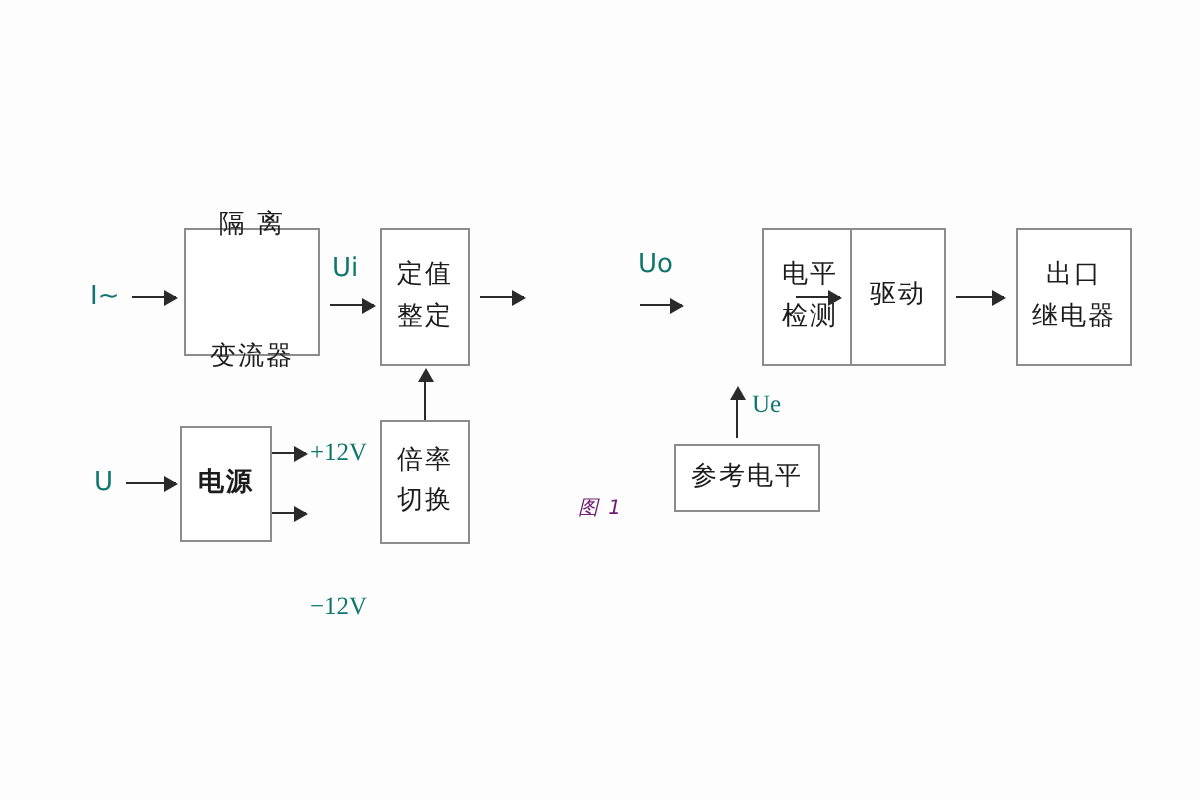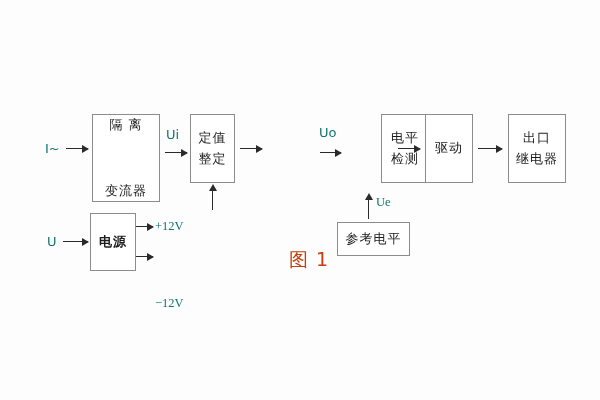--- a/index.html
+++ b/index.html
@@ -31,24 +31,25 @@
   .lbl{
     position:absolute;
     color:#0f766e;
     font-size:13px;
     white-space:nowrap;
     line-height:1;
   }
   .lbl.sm{font-size:12.5px;font-family:Liberation Serif, serif;}
   .cap{
     position:absolute;
-    font-size:19px;
-    color:#c2410c;
+    font-size:10px;
+    color:#701a75;
     letter-spacing:1px;
     white-space:nowrap;
+    font-style:italic;
   }
 
   
   .harrow{position:absolute;height:1px;background:#2a2a2a;}
   .harrow:after{
     content:"";position:absolute;right:-1px;top:-3.5px;
     width:0;height:0;
     border-top:4px solid transparent;
     border-bottom:4px solid transparent;
     border-left:7px solid #2a2a2a;
@@ -64,21 +65,21 @@
   }
 </style>
 </head>
 <body>
 
 <div id="diagram">
 
   <div class="lbl" style="left:45px;top:142px;">I~</div>
   <div class="harrow" style="left:66px;top:148px;width:22px;"></div>
 
-  <div class="box" style="left:92px;top:114px;width:68px;height:88px;gap:46px;">
+  <div class="box" style="left:92px;top:114px;width:68px;height:64px;gap:46px;">
     <span class="ln">隔 离</span>
     <span class="ln">变流器</span>
   </div>
 
   <div class="lbl" style="left:166px;top:128px;">Ui</div>
   <div class="harrow" style="left:165px;top:152px;width:22px;"></div>
 
   <div class="box" style="left:190px;top:114px;width:45px;height:69px;">
     <span class="ln">定值</span>
     <span class="ln">整定</span>
@@ -114,20 +115,24 @@
   <div class="box one-line" style="left:90px;top:213px;width:46px;height:58px;font-weight:bold;">
     <span class="ln">电源</span>
   </div>
 
   <div class="harrow" style="left:136px;top:226px;width:17px;"></div>
   <div class="lbl sm" style="left:155px;top:220px;">+12V</div>
 
   <div class="harrow" style="left:136px;top:256px;width:17px;"></div>
   <div class="lbl sm" style="left:155px;top:250px;margin-top:47px;">−12V</div>
 
+  <div class="box" style="left:190px;top:210px;width:45px;height:62px;">
+    <span class="ln">倍率</span>
+    <span class="ln">切换</span>
+  </div>
 
   <div class="varrow" style="left:212px;top:190px;height:20px;"></div>
 
   <div class="box one-line" style="left:337px;top:222px;width:73px;height:34px;">
     <span class="ln">参考电平</span>
   </div>
 
   <div class="varrow" style="left:368px;top:199px;height:20px;"></div>
   <div class="lbl sm" style="left:376px;top:196px;">Ue</div>
 

